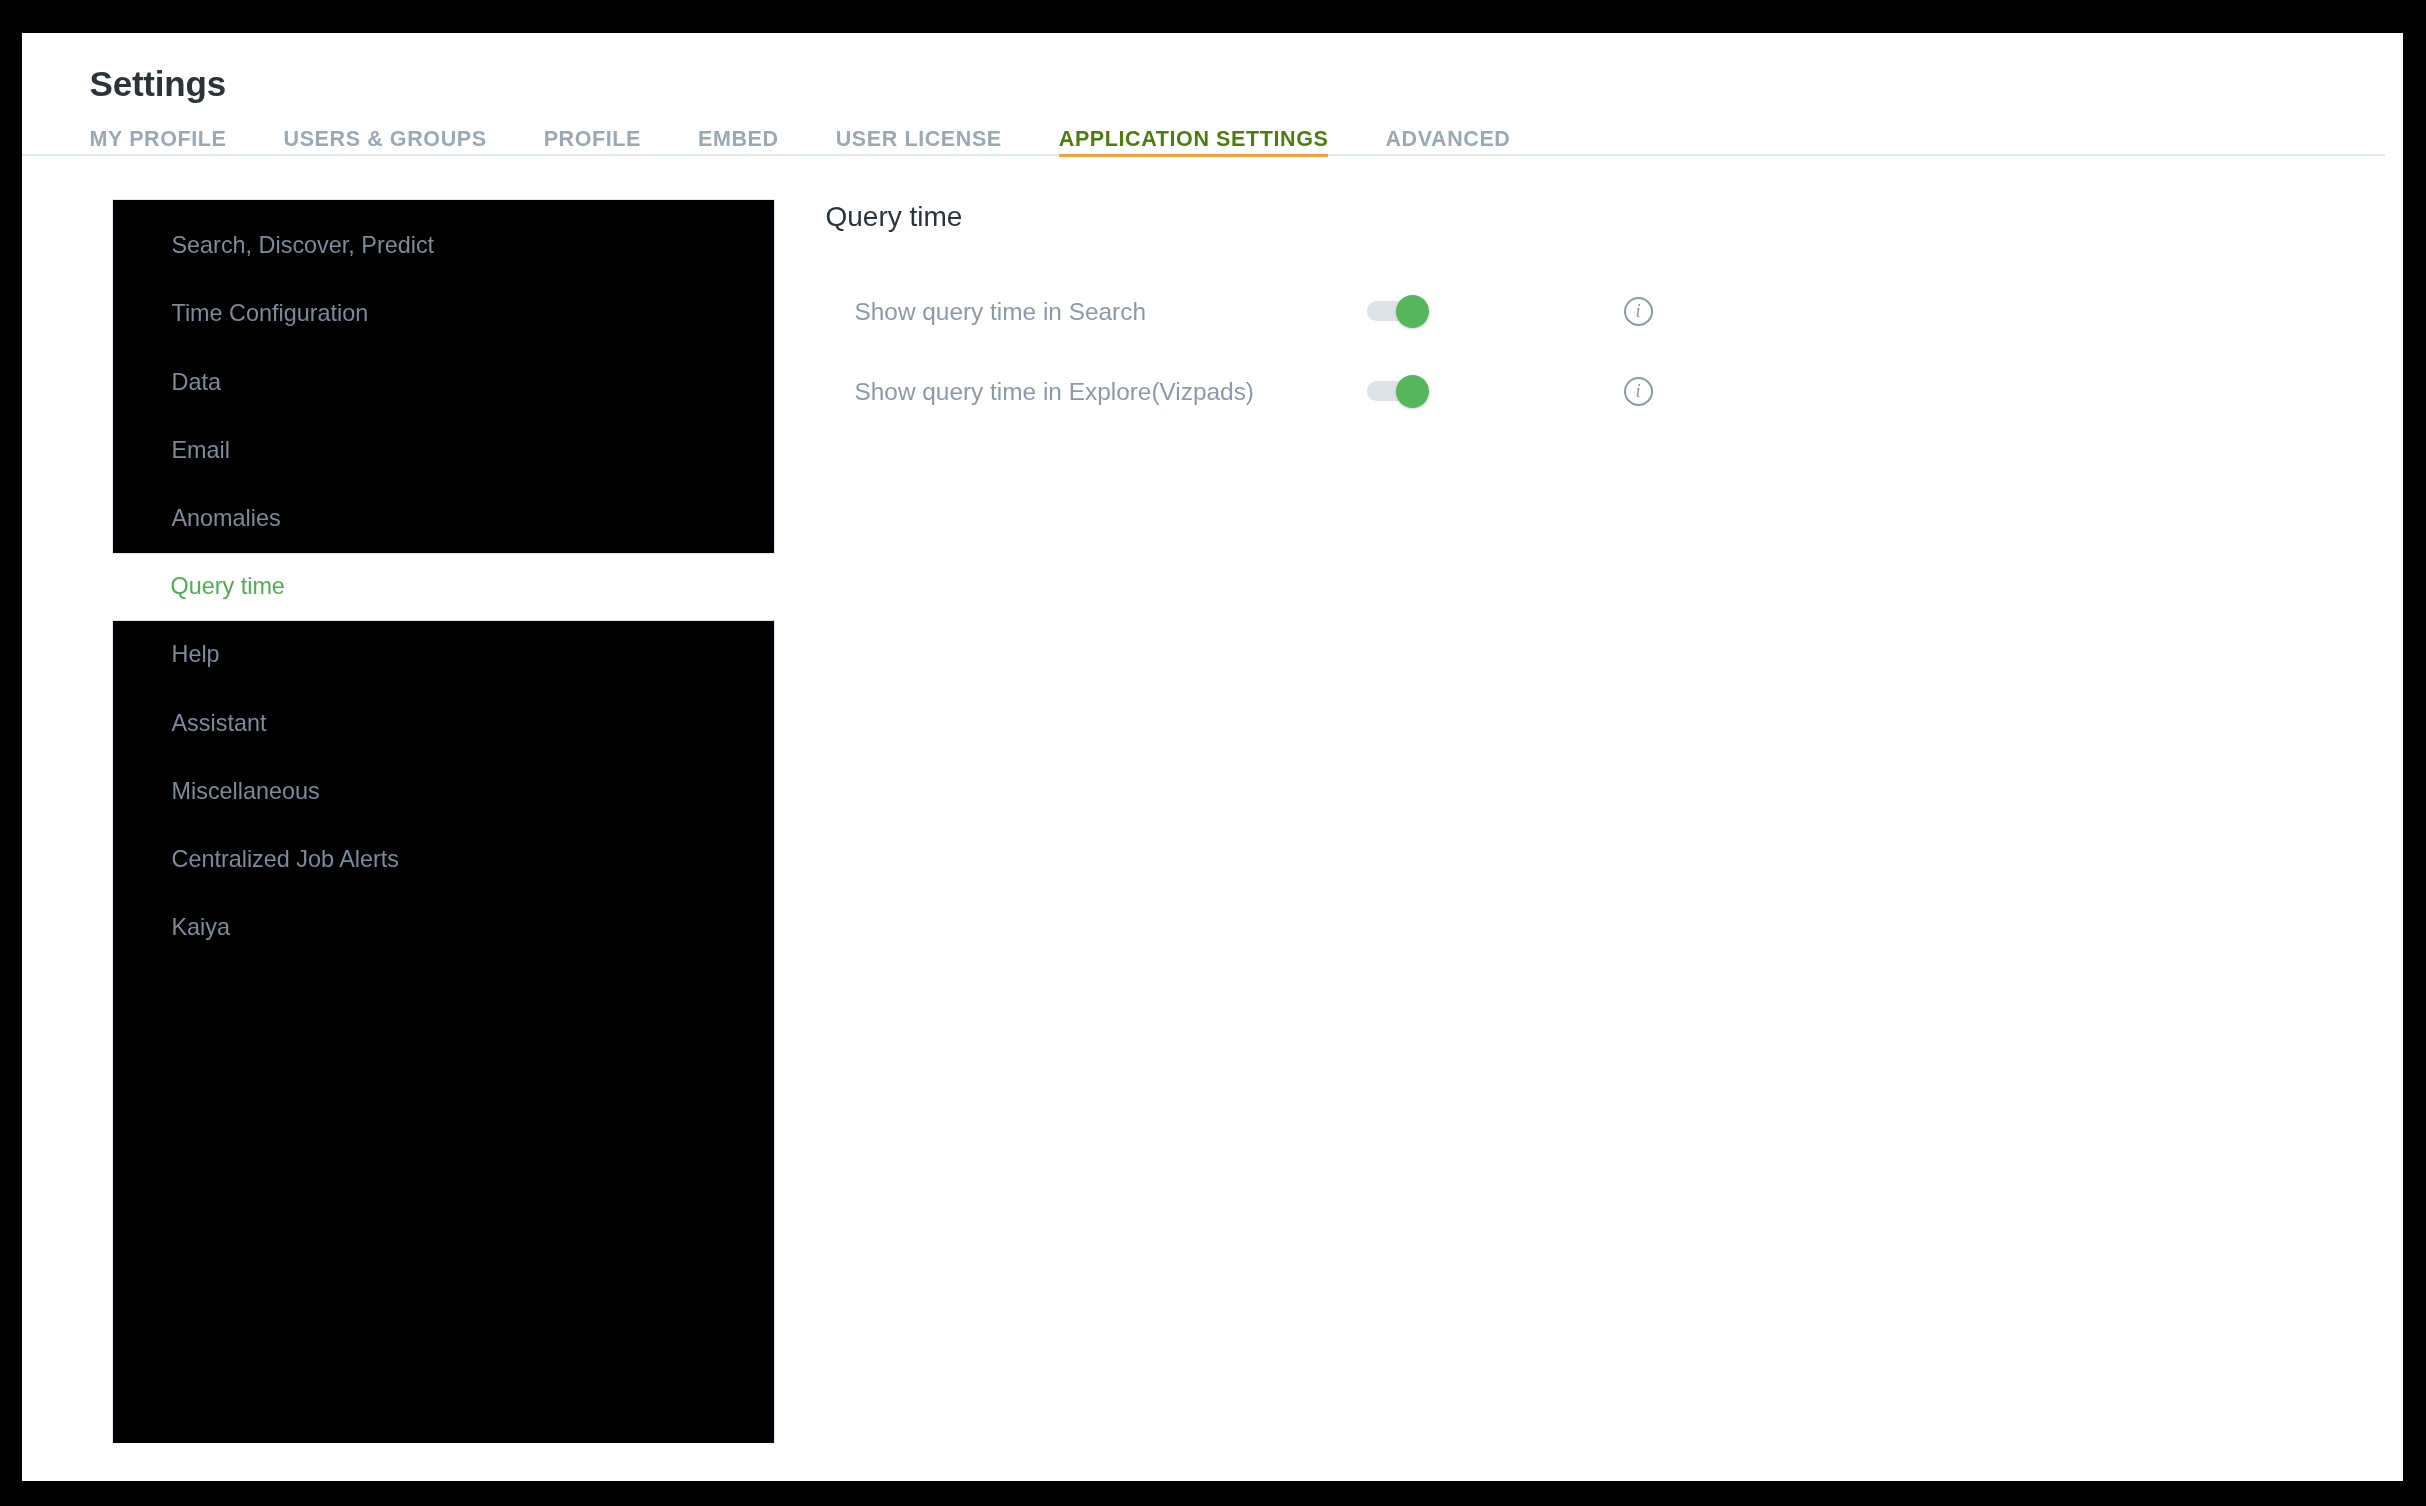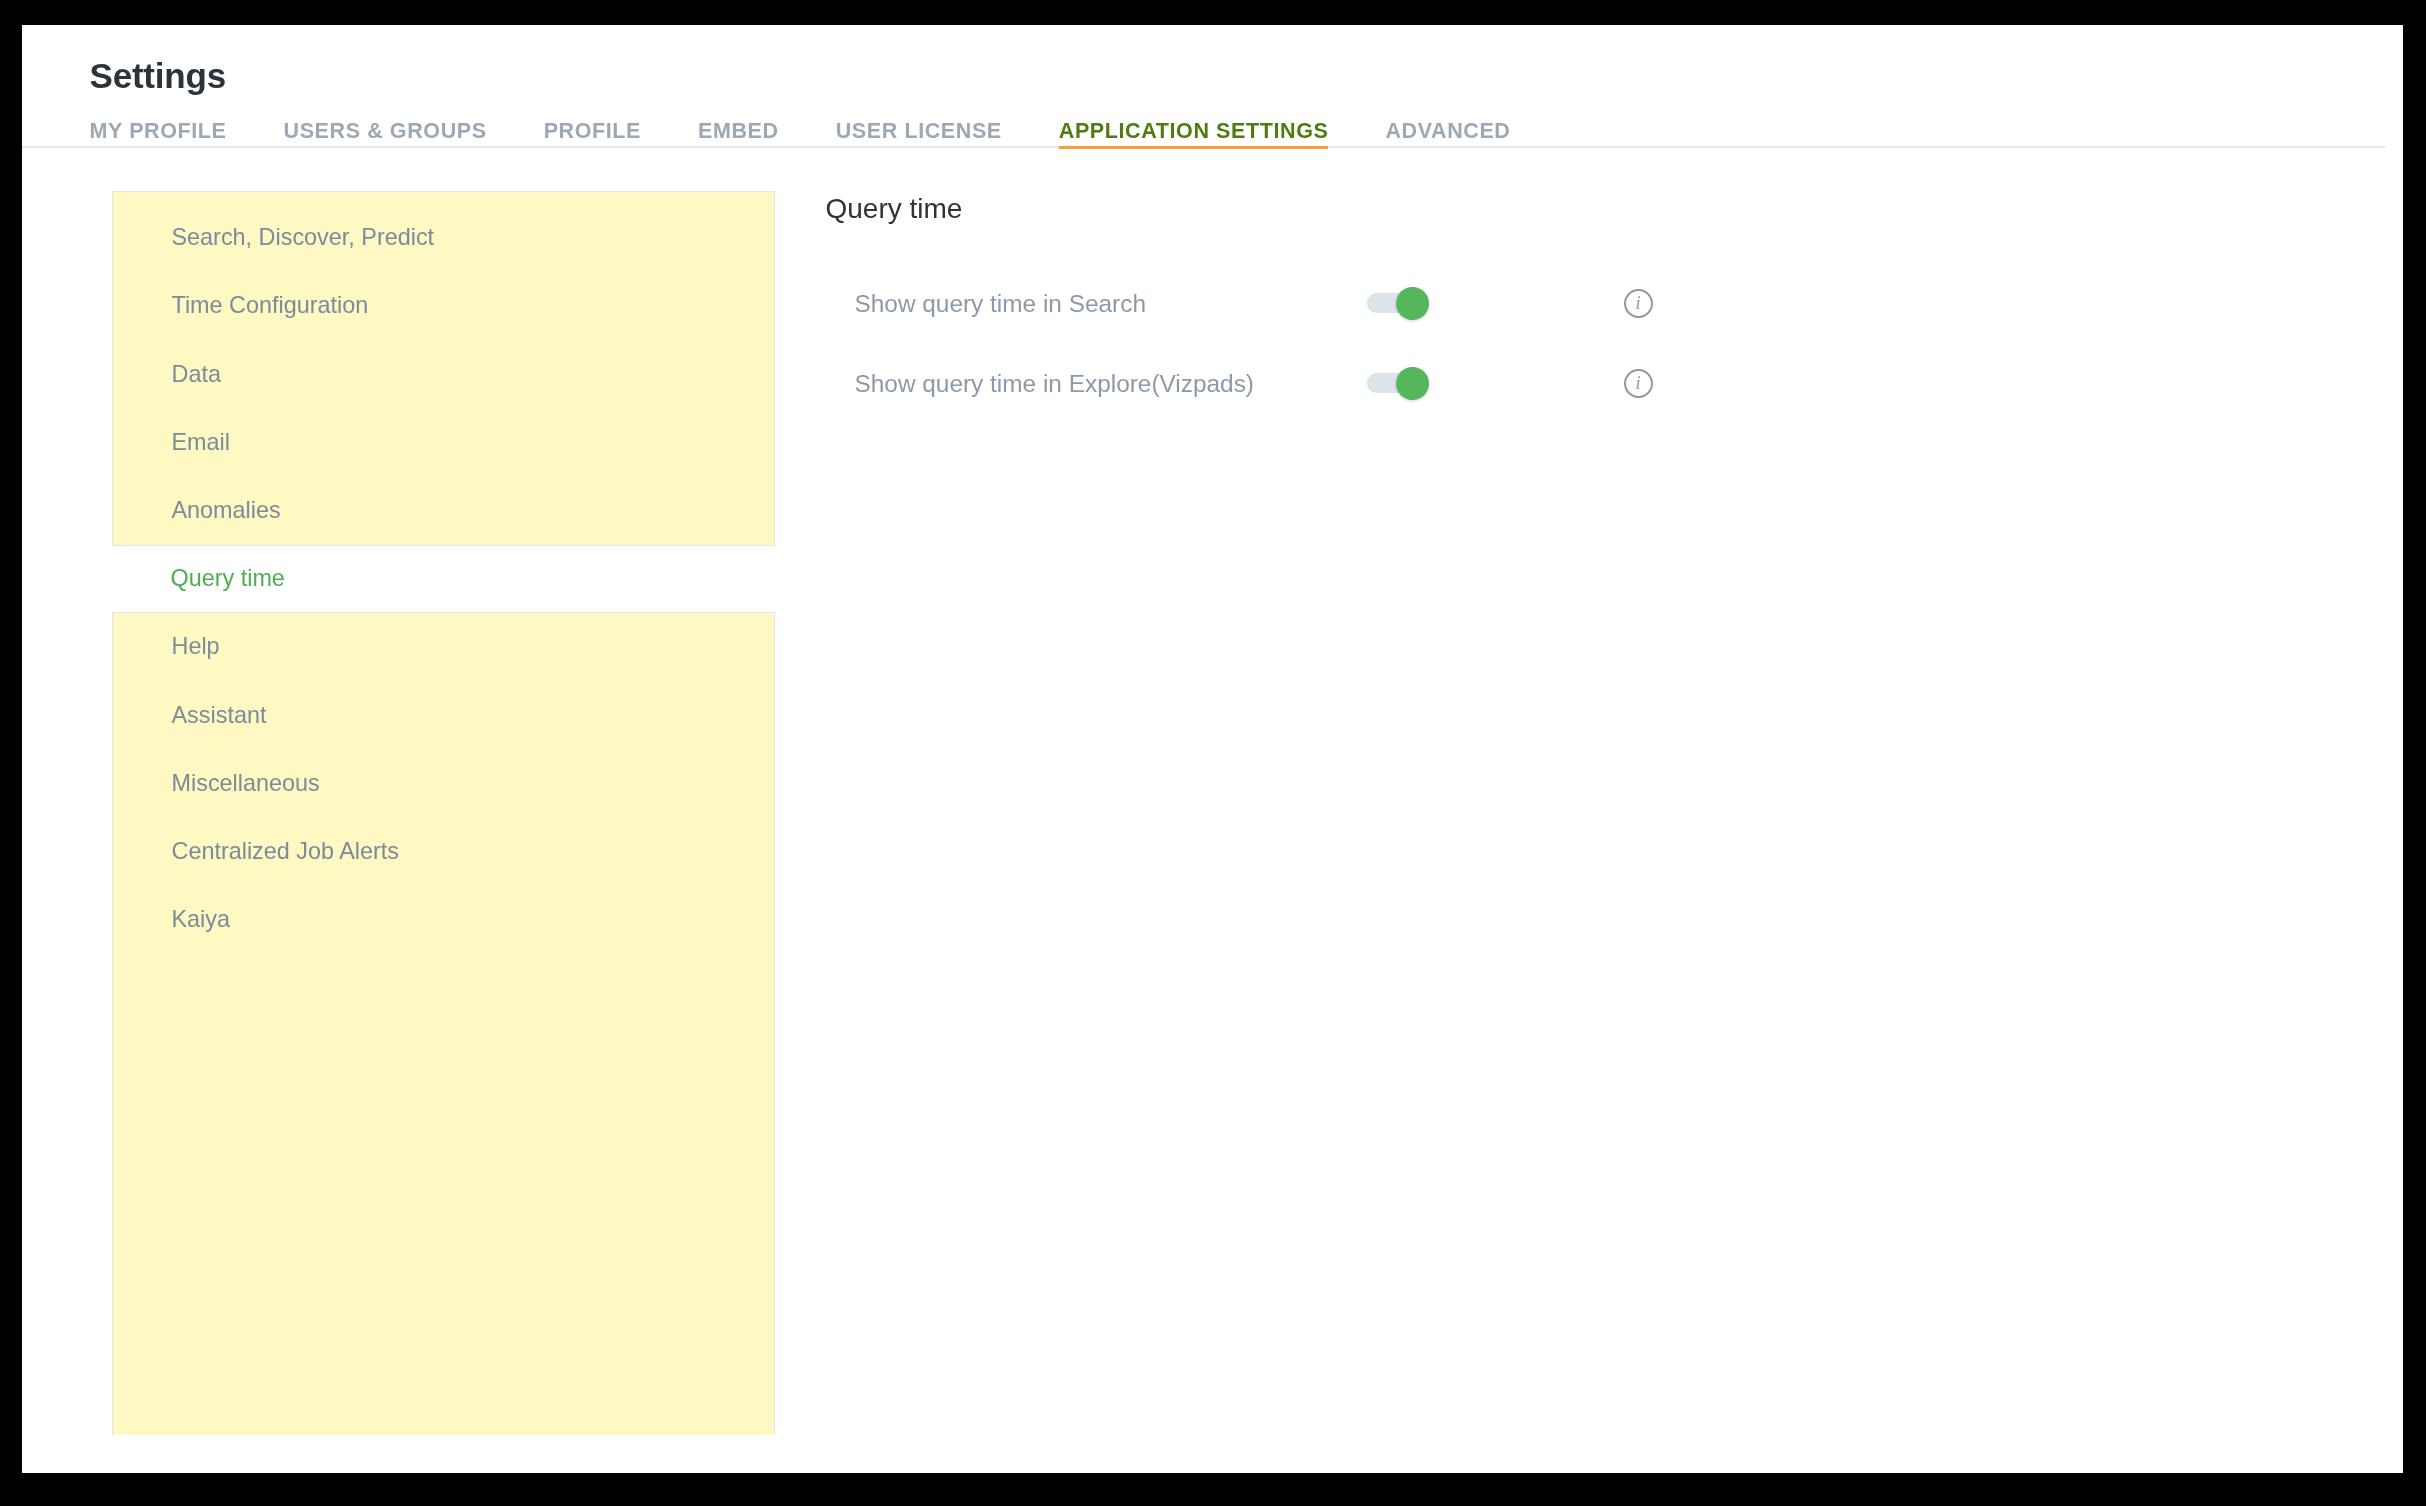--- a/index.html
+++ b/index.html
@@ -8,21 +8,21 @@
     background: #000000;
     width: 2426px;
     height: 1507px;
     overflow: hidden;
     font-family: "Liberation Sans", sans-serif;
   }
 
   #page {
     position: absolute;
     left: 21.5px;
-    top: 25px;
+    top: 33px;
     width: 2381px;
     height: 1448px;
     background: #ffffff;
     overflow: hidden;
   }
 
   
   .header-block {
     padding: 0;
   }
@@ -70,21 +70,21 @@
     display: flex;
     height: calc(100% - 161px);
     background: #ffffff;
     padding-top: 43px;
     box-sizing: border-box;
   }
 
   .sidebar {
     width: 663px;
     margin-left: 90px;
-    background: #fef9c3;
+    background: #000000;
     border-left: 1px solid #dfe6eb;
     border-right: 1px solid #dfe6eb;
     border-top: 1px solid #dfe6eb;
     box-sizing: border-box;
     padding-top: 11.7px;
     flex: 0 0 auto;
   }
 
   .side-item {
     font-size: 23.4px;

